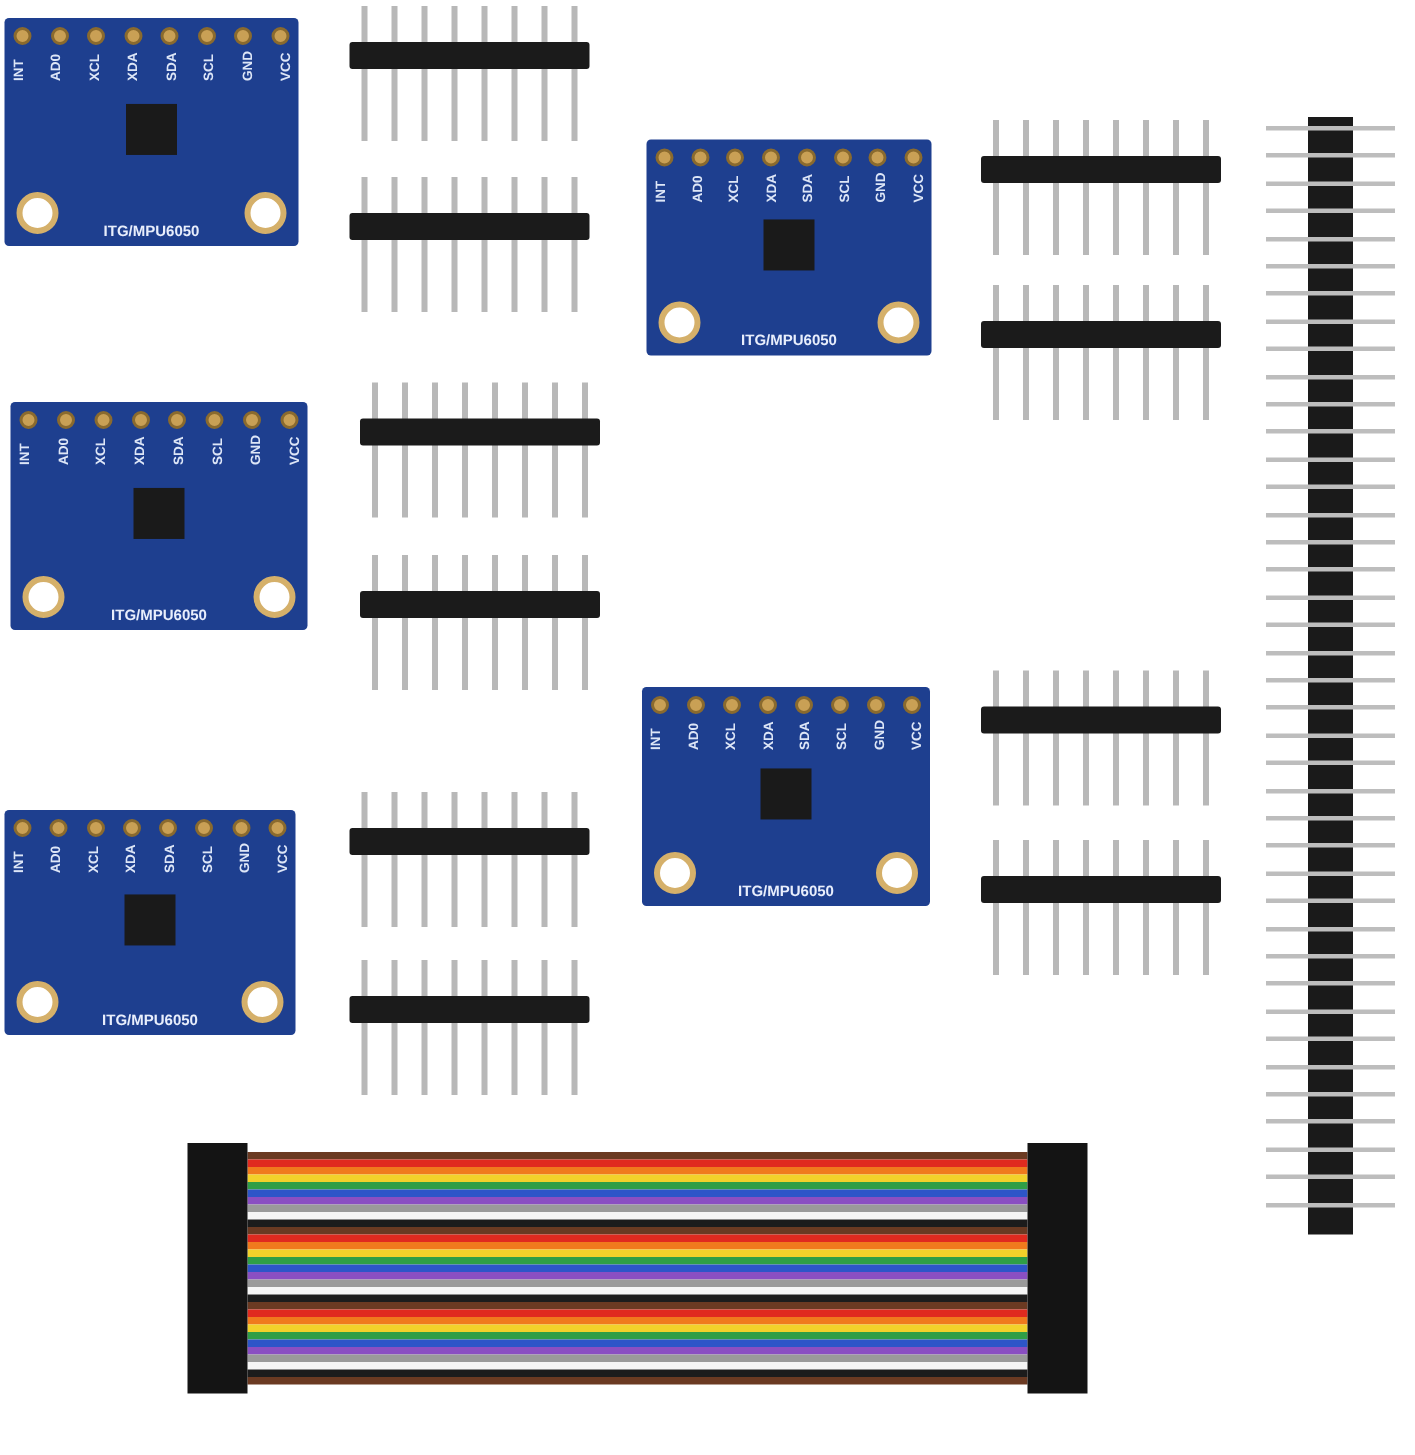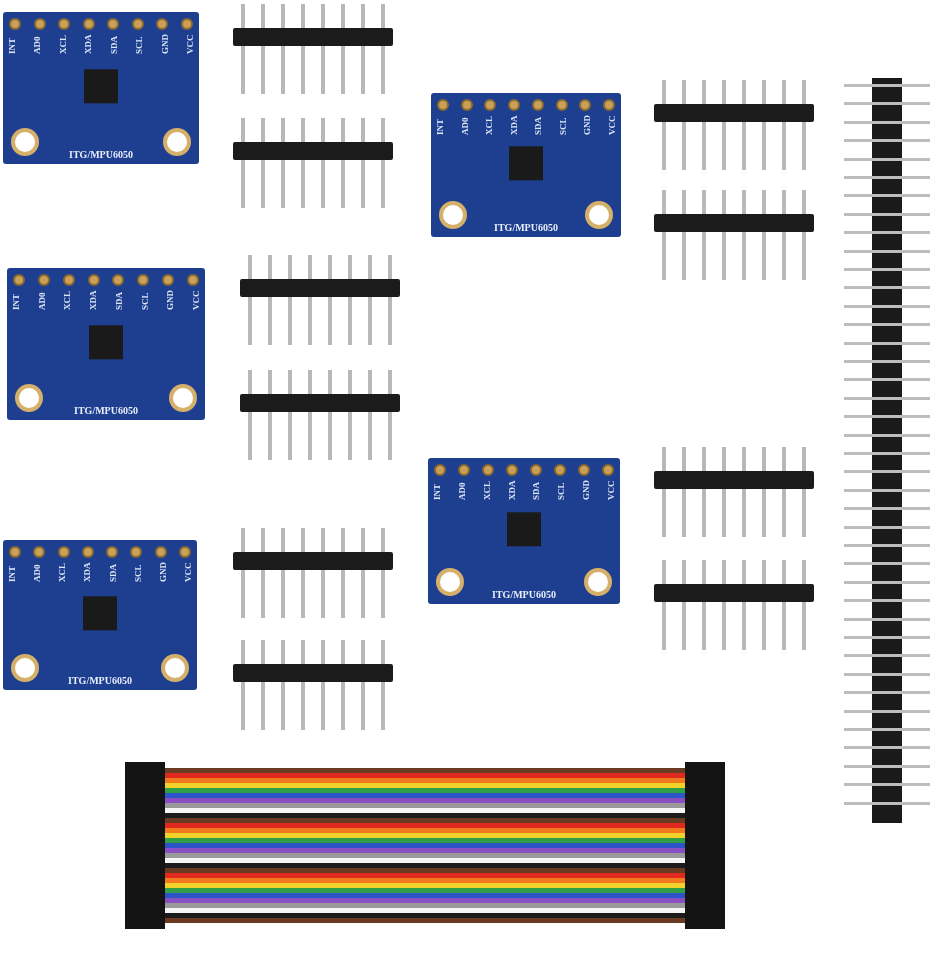--- a/index.html
+++ b/index.html
@@ -1,16 +1,16 @@
 <!DOCTYPE html>
 <html><head>
 <meta charset="utf-8">
 <style>
   body { margin:0; background:#fff; }
-  #root { position:relative; width:943px; height:970px; overflow:hidden; background:#fff; font-family:Liberation Serif, serif; }
+  #root { position:relative; width:943px; height:970px; overflow:hidden; background:#fff; font-family:Liberation Sans, sans-serif; }
   .board { position:absolute; background:#1e3f8f; border-radius:3px; }
   .pins-row { position:absolute; left:6px; right:6px; top:6px; height:14px; display:flex; justify-content:space-between; }
   .pad { width:12px; height:12px; border-radius:50%; background:#c9a055; border:2px solid #8a6a2e; box-sizing:border-box; }
   .labels { position:absolute; left:4px; right:4px; top:22px; display:flex; justify-content:space-between; font-size:9px; color:#dde6f7; }
   .labels span { writing-mode:vertical-rl; transform:rotate(180deg); font-weight:bold; }
   .chip { position:absolute; background:#1a1a1a; width:34px; height:34px; left:50%; top:50%; transform:translate(-50%,-55%); }
   .hole { position:absolute; width:28px; height:28px; border-radius:50%; background:#fff; border:4px solid #d5b06a; box-sizing:border-box; bottom:8px; }
   .model { position:absolute; bottom:4px; left:0; right:0; text-align:center; font-size:10px; color:#e8eefc; font-weight:bold; }
   .header { position:absolute; width:160px; height:90px; }
   .header .bar { position:absolute; left:0; right:0; top:24px; height:18px; background:#1b1b1b; border-radius:2px; }

